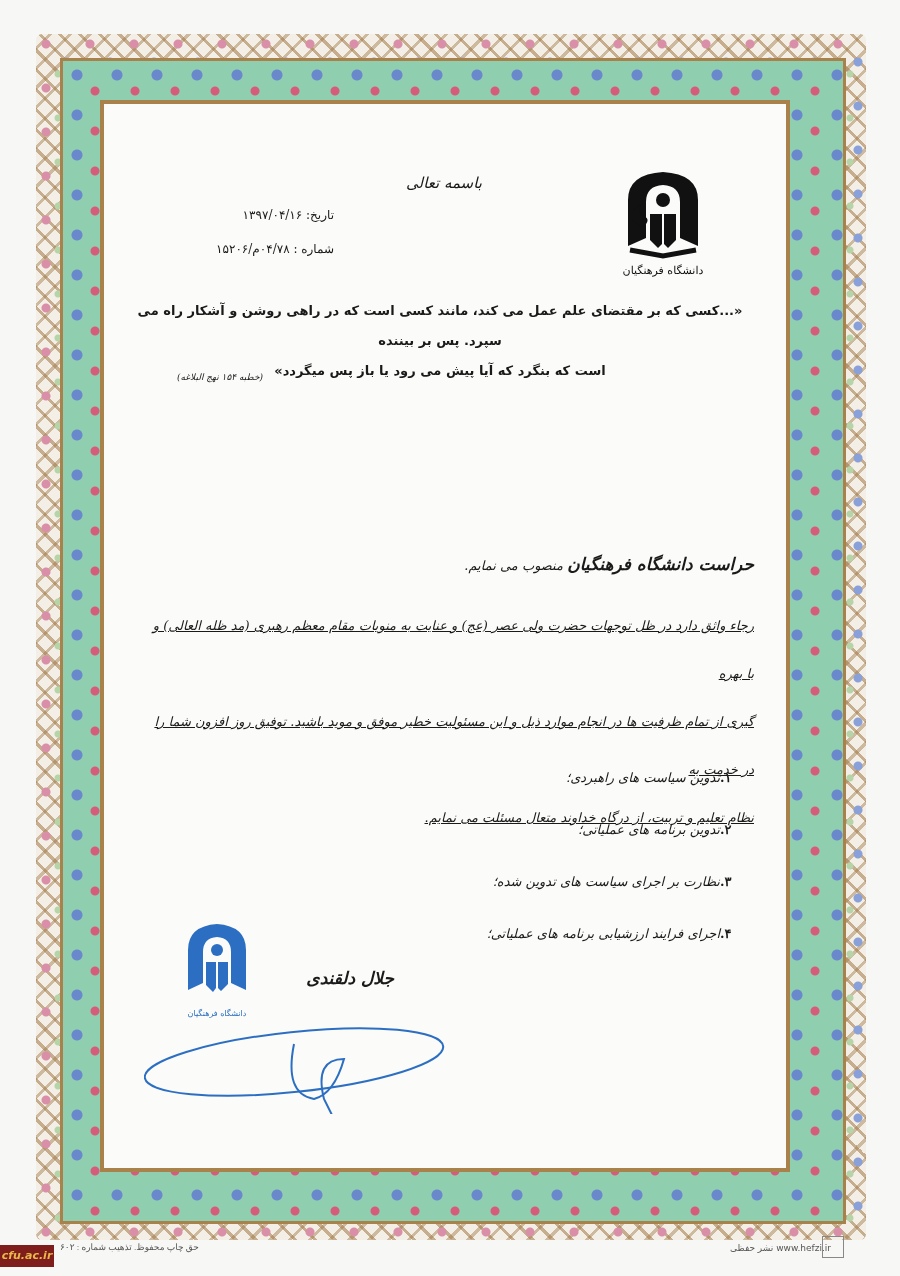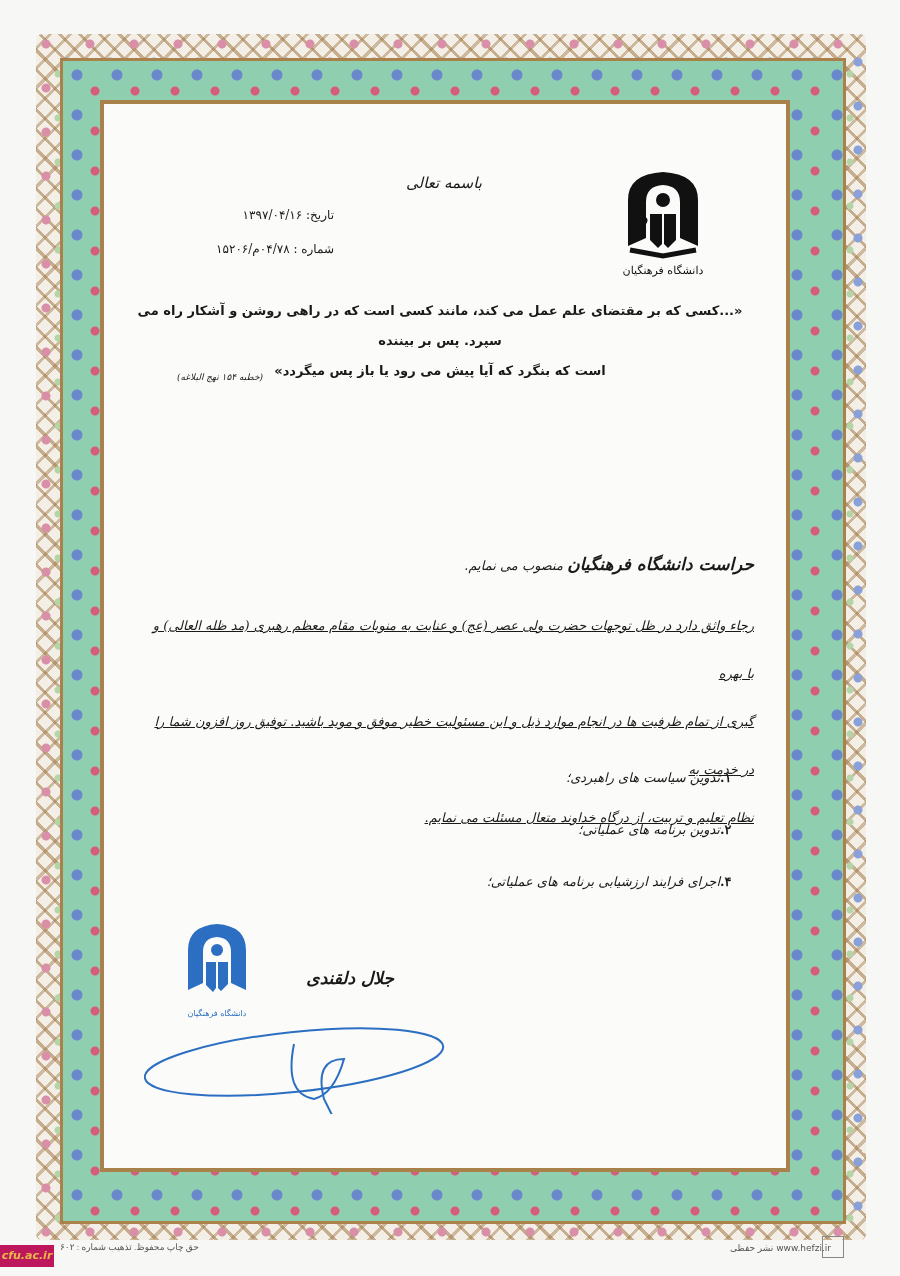--- a/index.html
+++ b/index.html
@@ -43,21 +43,21 @@
   .p2{top:498px;line-height:48px;text-decoration:underline;}
   .list{position:absolute;left:280px;top:666px;width:370px;list-style:none;margin:0;padding:0;}
   .list li{font-size:13px;font-style:italic;text-align:right;height:52px;}
   .list .n{display:inline-block;width:34px;text-align:left;font-style:normal;font-weight:bold;}
   .stamp{position:absolute;left:78px;top:818px;width:70px;height:100px;}
   .sig-name{position:absolute;left:150px;top:864px;width:140px;text-align:right;font-size:17px;font-weight:bold;font-style:italic;}
   .sig-title{position:absolute;left:60px;top:936px;width:300px;text-align:right;font-size:17px;font-weight:bold;font-style:italic;}
   .sig-svg{position:absolute;left:40px;top:900px;width:320px;height:110px;}
   .footer-left{position:absolute;left:60px;top:1242px;font-family:Liberation Serif, serif;font-size:9px;color:#555;}
   .footer-right{position:absolute;left:730px;top:1243px;font-family:"DejaVu Sans",sans-serif;font-size:9px;color:#555;text-align:right;}
-  .badge{position:absolute;left:0;top:1245px;width:54px;height:22px;background:#be185d;color:#e8b84a;font-family:"DejaVu Sans",sans-serif;font-weight:bold;font-style:italic;font-size:11px;line-height:22px;text-align:center;}
+  .badge{position:absolute;left:0;top:1245px;width:54px;height:22px;background:#7f1d1d;color:#e8b84a;font-family:"DejaVu Sans",sans-serif;font-weight:bold;font-style:italic;font-size:11px;line-height:22px;text-align:center;}
   .pub-icon{position:absolute;left:822px;top:1236px;width:20px;height:20px;border:1px solid #888;}
 </style>
 </head>
 <body>
 
 <div class="frame-outer">
   <div class="frame-floral"></div>
 </div>
 <div class="frame-navy"></div>
 <div class="frame-band"></div>
@@ -92,20 +92,21 @@
 
   <div class="para p2">
     <div>رجاء واثق دارد در ظل توجهات حضرت ولی عصر (عج) و عنایت به منویات مقام معظم رهبری (مد ظله العالی) و با بهره</div>
     <div>گیری از تمام ظرفیت ها در انجام موارد ذیل و این مسئولیت خطیر موفق و موید باشید. توفیق روز افزون شما را در خدمت به</div>
     <div>نظام تعلیم و تربیت، از درگاه خداوند متعال مسئلت می نمایم.</div>
   </div>
 
   <ul class="list">
     <li><span class="n">۱.</span><span>تدوین سیاست های راهبردی؛</span></li>
     <li><span class="n">۲.</span><span>تدوین برنامه های عملیاتی؛</span></li>
+    <li><span class="n">۳.</span><span>نظارت بر اجرای سیاست های تدوین شده؛</span></li>
     <li><span class="n">۴.</span><span>اجرای فرایند ارزشیابی برنامه های عملیاتی؛</span></li>
   </ul>
 
   <svg class="stamp" viewBox="0 0 70 100">
     <path d="M6 68 V28 Q6 4 35 2 Q64 4 64 28 V68 L49 61 V30 Q49 16 35 15 Q21 16 21 30 V61 Z" fill="#2c6fc2"></path>
     <circle cx="35" cy="28" r="6" fill="#2c6fc2"></circle>
     <path d="M24 40 h10 v26 l-3 4 -7 -7z M36 40 h10 v22 l-7 7 -3 -3z" fill="#2c6fc2"></path>
     <text x="35" y="94" font-size="8" text-anchor="middle" fill="#2c6fc2">دانشگاه فرهنگیان</text>
   </svg>
 

